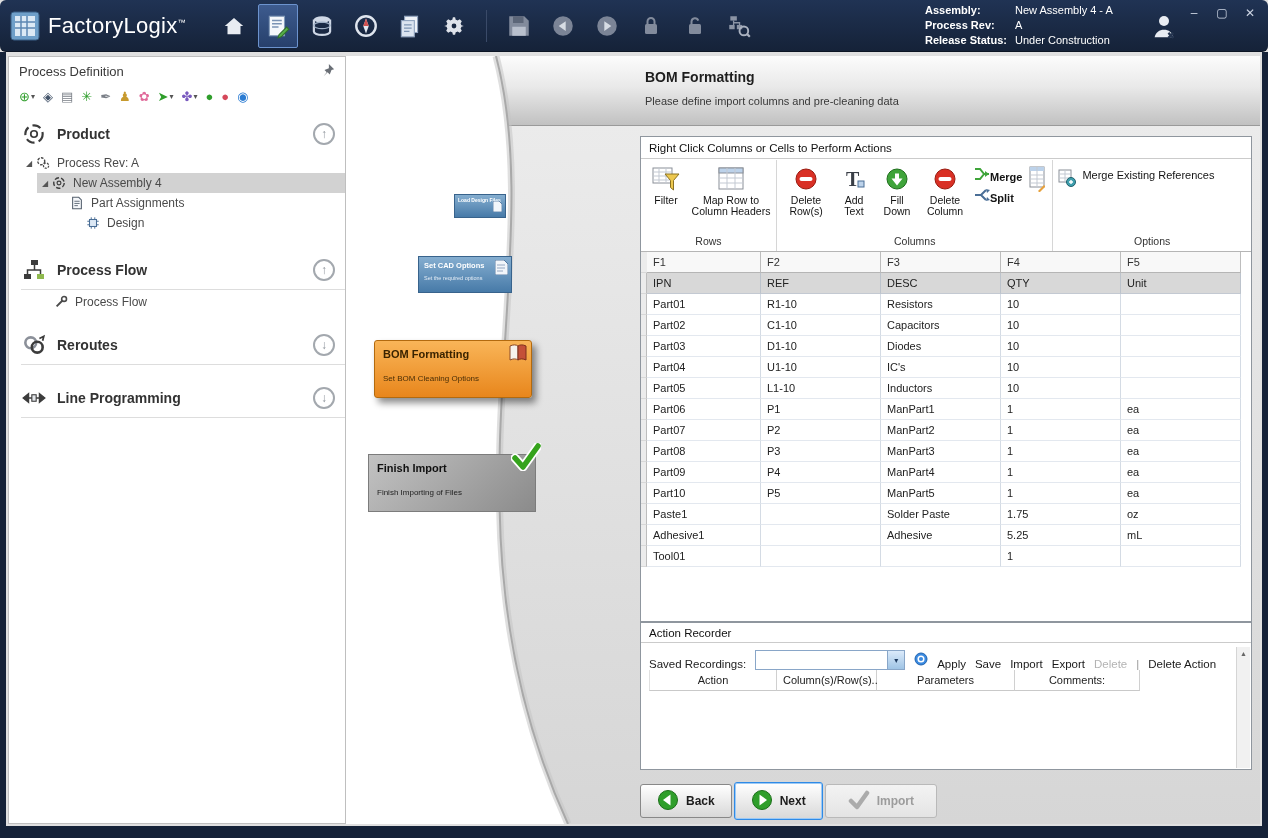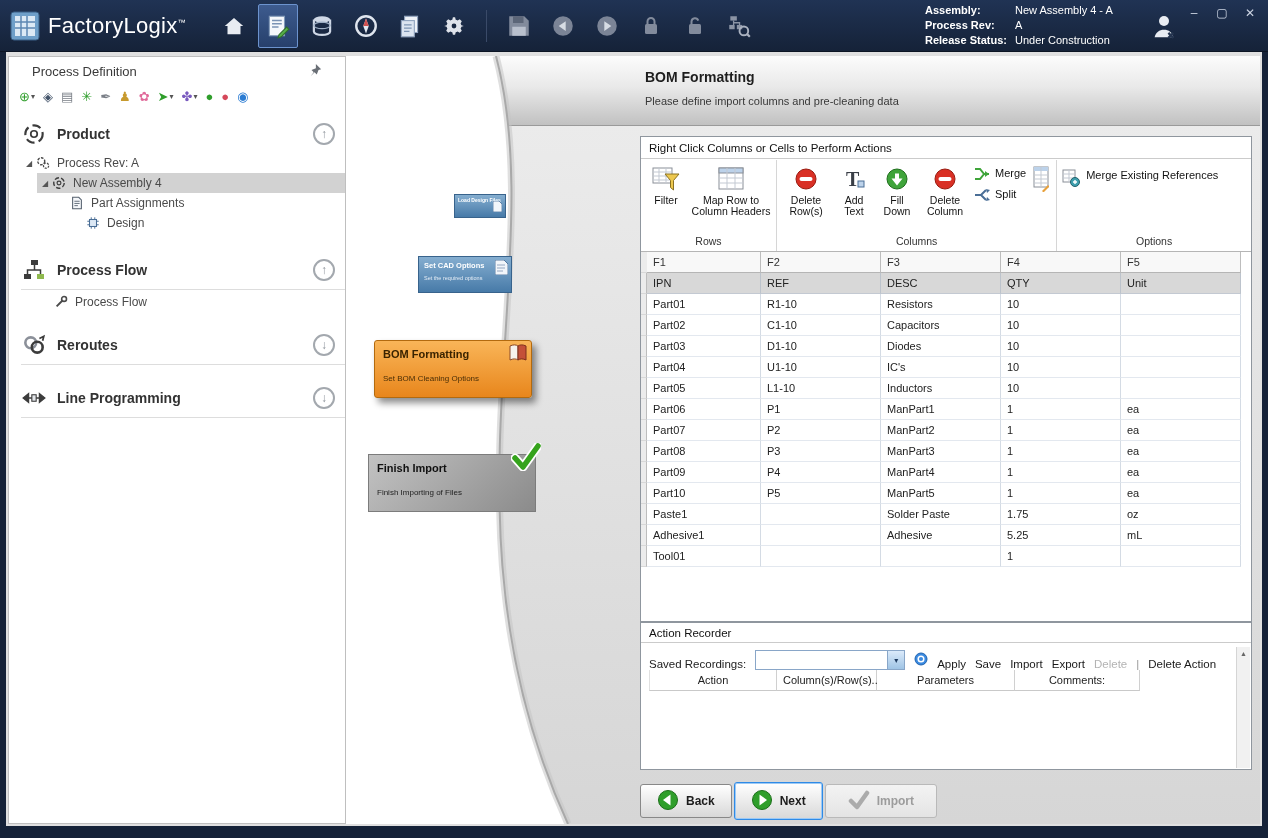--- a/index.html
+++ b/index.html
@@ -2,21 +2,21 @@
 <html><head>
 <meta charset="utf-8">
 <style>
   * { box-sizing: border-box; margin: 0; padding: 0; }
   html,body { width:1268px; height:838px; overflow:hidden; }
   body { font-family:"Liberation Sans", sans-serif; background:#e0e0e0; position:relative; }
 
   
   .titlebar { position:absolute; top:0; left:0; right:0; height:52px;
     background:linear-gradient(#203354,#152238); display:flex; align-items:center; z-index:50;
-    border-bottom:1px solid #0c1524; }
+    border-bottom:1px solid #0c1524;border-radius:6px; }
   .logo-box { width:30px; height:30px; margin-left:10px; border-radius:3px; flex:0 0 auto; }
   .logo-text { color:#fff; font-size:22px; margin-left:8px; font-weight:400; letter-spacing:.3px; white-space:nowrap; }
   .logo-text sup { font-size:8px; }
   .tb-nav { display:flex; align-items:center; margin-left:28px; gap:4px; }
   .tbi { width:40px; height:44px; display:flex; align-items:center; justify-content:center; cursor:pointer; }
   .tbi.selected { background:linear-gradient(#3d5b8e,#27406c); border:1px solid #6c93ce; border-radius:2px; }
   .tb-sep { width:1px; height:32px; background:#3a4a68; margin:0 8px; }
   .tb-info { position:absolute; left:925px; top:3px; color:#fff; font-size:11px; line-height:15px; }
   .tb-info .r { display:flex; }
   .tb-info .l { font-weight:bold; width:90px; }
@@ -24,21 +24,21 @@
   .winbtns { position:absolute; right:10px; top:6px; display:flex; gap:12px; }
   .winbtns span { color:#ccd4e2; font-size:12px; width:16px; text-align:center; cursor:pointer; }
 
   
   .app { position:absolute; top:52px; bottom:12px; left:0; right:0; background:#e0e0e0;
     border-left:6px solid #152238; border-right:6px solid #152238; }
   .bottombar { position:absolute; left:0; right:0; bottom:0; height:12px; background:#152238; }
 
   
   .sidebar { position:absolute; left:2px; top:4px; bottom:2px; width:338px; background:#fff; border:1px solid #bfbfbf; }
-  .sb-title { height:28px; display:flex; align-items:center; padding:0 23px; font-size:13px; color:#3a3a3a; }
+  .sb-title { height:28px; display:flex; align-items:center; padding:0 10px; font-size:13px; color:#3a3a3a; }
   .sb-title .pin { margin-left:auto; }
   .sb-tools { height:24px; display:flex; align-items:center; gap:8px; padding:0 10px; margin-bottom:6px; }
   .mini { font-size:13px; line-height:14px; display:inline-flex; align-items:center; cursor:pointer; }
   .mini .caret { font-size:8px; color:#555; margin-left:1px; }
   .c-green { color:#2f9e2b; } .c-dark { color:#44546a; } .c-gray { color:#7a7f87; }
   .c-gold { color:#c79a2e; } .c-pink { color:#e06a9a; } .c-purple { color:#7a5bbf; }
   .c-red { color:#d5485a; } .c-blue { color:#2b7cd3; }
   .sb-sec { display:flex; align-items:center; padding:6px 10px 6px 12px; cursor:pointer; }
   .sec-label { font-size:14px; font-weight:bold; color:#333; margin-left:10px; }
   .circle-btn { margin-left:auto; width:22px; height:22px; border:2px solid #a3a8ae; border-radius:50%;
@@ -84,21 +84,21 @@
   .gcaption { height:22px; line-height:22px; padding-left:8px; font-size:11.5px; color:#111; border-bottom:1px solid #cbcbcb; }
   .gtb { position:absolute; top:23px; left:0; right:0; height:92px; display:flex; background:#fff; border-bottom:1px solid #b5b5b5; }
   .g { display:flex; flex-direction:column; border-right:1px solid #d6d6d6; padding:3px 5px 0; }
   .g-items { display:flex; align-items:flex-start; gap:5px; flex:1; }
   .g-label { text-align:center; font-size:10.5px; color:#333; height:16px; }
   .titem { display:flex; flex-direction:column; align-items:center; gap:2px; font-size:10.5px;
     line-height:1.05; text-align:center; color:#141414; cursor:pointer; padding-top:2px; }
   .titem .ic { height:28px; display:flex; align-items:center; justify-content:center; }
   .w40{width:40px;} .w80{width:80px;} .w48{width:48px;} .w36{width:38px;}
   .ms { display:flex; flex-direction:column; gap:5px; padding-top:4px; }
-  .ms .row { display:flex; align-items:flex-start; gap:5px; font-size:11px; color:#141414; cursor:pointer; }
+  .ms .row { display:flex; align-items:flex-end; font-size:11px; color:#141414; cursor:pointer;font-weight:bold; }
   .opt-item { display:flex; align-items:flex-start; gap:6px; font-size:11px; color:#141414; padding-top:6px; cursor:pointer; }
 
   .btable { position:absolute; top:115px; left:0; right:0; }
   .trowg { display:grid; grid-template-columns:6px 114px 120px 120px 120px 120px 1fr; height:21px; }
   .hc { background:#f8f8f8; border-right:1px solid #bdbdbd; border-bottom:1px solid #b5b5b5;
     font-size:11px; color:#333; padding:0 6px; line-height:20px; }
   .gut { background:#ececec; border-right:1px solid #bdbdbd; border-bottom:1px solid #d8d8d8; }
   .c { font-size:11px; line-height:20px; padding:0 6px; border-right:1px solid #d4dbe4; border-bottom:1px solid #e3e8ef;
     color:#222; background:#fff; white-space:nowrap; overflow:hidden; }
   .maprow .c { background:#d8d8d8; border-right:1px solid #bcc3cc; border-bottom:1px solid #c3c9d2; }

